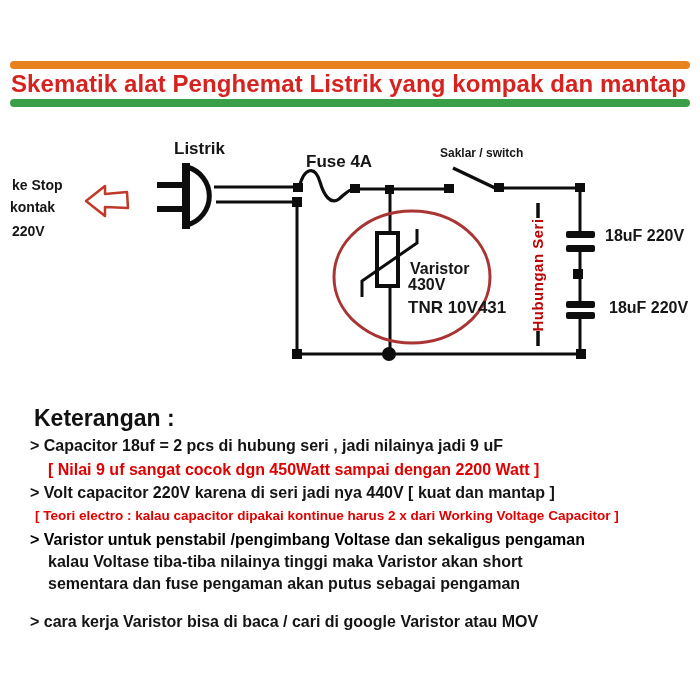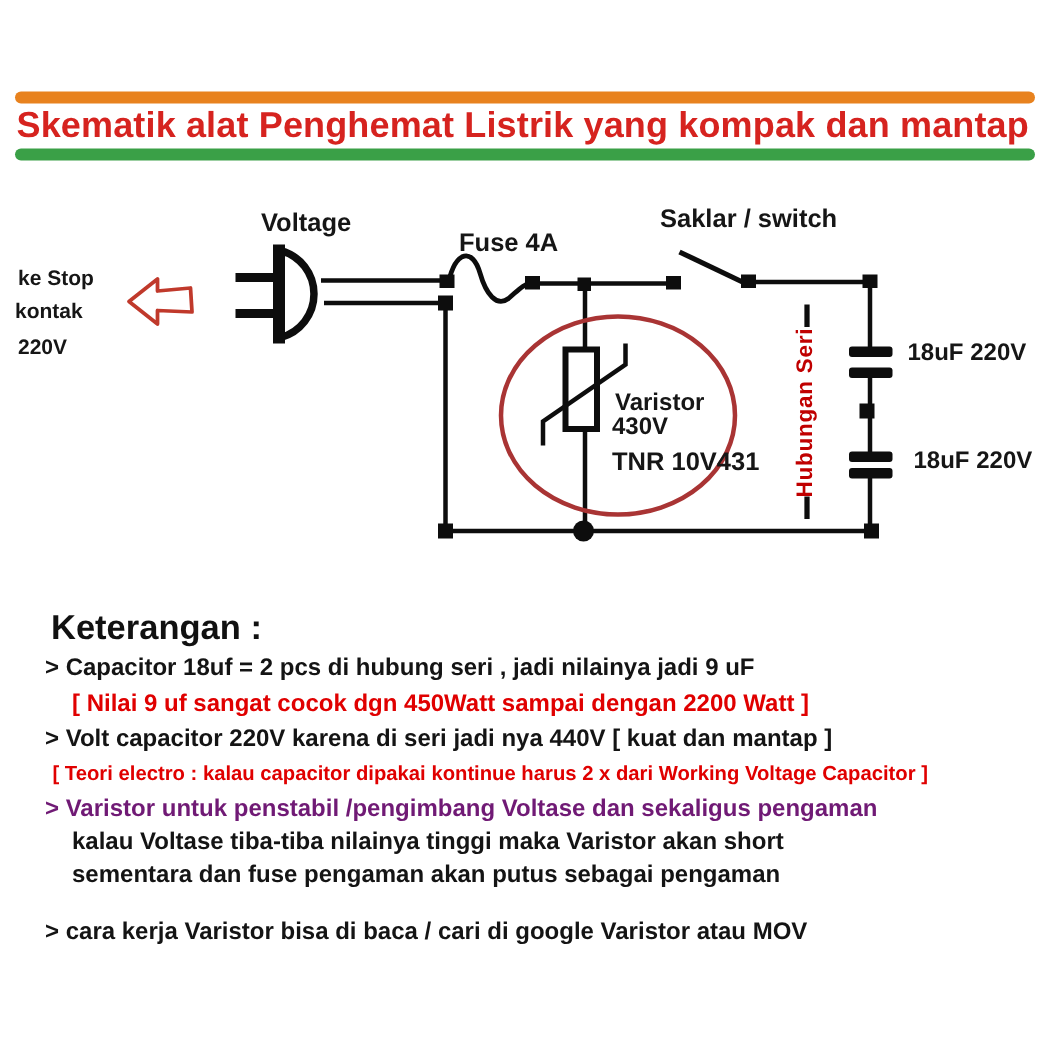--- a/index.html
+++ b/index.html
@@ -102,41 +102,41 @@
     <ellipse cx="412" cy="277" rx="78" ry="66" fill="none" stroke="#a93434" stroke-width="3"></ellipse>
 
     <polygon points="86,201 105,186 105,194 127,192 128,208 105,207 105,216" fill="#ffffff" stroke="#c0392b" stroke-width="2.5" stroke-linejoin="round"></polygon>
 
     <g stroke="#0d0d0d" stroke-width="3.5">
       <line x1="538" y1="203" x2="538" y2="218"></line>
       <line x1="538" y1="331" x2="538" y2="346"></line>
     </g>
   </svg>
 
-  <div class="clabel" style="left:174px;top:139px;font-size:17px;">Voltage</div>
+  <div class="clabel" style="left:174px;top:139px;font-size:17px;">Listrik</div>
   <div class="clabel" style="left:306px;top:152px;font-size:17px;">Fuse 4A</div>
-  <div class="clabel" style="left:440px;top:136px;font-size:17px;">Saklar / switch</div>
+  <div class="clabel" style="left:440px;top:146px;font-size:12px;">Saklar / switch</div>
 
   <div class="clabel src" style="left:12px;top:174px;">ke Stop</div>
   <div class="clabel src" style="left:10px;top:196px;">kontak</div>
   <div class="clabel src" style="left:12px;top:220px;">220V</div>
 
   <div class="clabel" style="left:410px;top:260px;font-size:16px;">Varistor</div>
   <div class="clabel" style="left:408px;top:276px;font-size:16px;">430V</div>
   <div class="clabel" style="left:408px;top:298px;font-size:17px;">TNR 10V431</div>
 
   <div id="series-label" style="color:#c00000;">Hubungan Seri</div>
 
   <div class="clabel" style="left:605px;top:227px;font-size:16px;">18uF 220V</div>
   <div class="clabel" style="left:609px;top:299px;font-size:16px;">18uF 220V</div>
 
   <div id="notes-heading">Keterangan :</div>
 
   <div class="note n-black" style="left:30px;top:437px;color:#141414;text-align:center;">&gt; Capacitor 18uf = 2 pcs di hubung seri , jadi nilainya jadi 9 uF</div>
   <div class="note n-red" style="left:48px;top:461px;color:#e00000;">[ Nilai 9 uf sangat cocok dgn 450Watt sampai dengan 2200 Watt ]</div>
   <div class="note n-black" style="left:30px;top:484px;color:#141414;">&gt; Volt capacitor 220V karena di seri  jadi nya 440V [ kuat dan mantap ]</div>
   <div class="note n-red-small" style="left:35px;top:508px;color:#e00000;">[ Teori electro : kalau capacitor dipakai kontinue harus 2 x dari Working Voltage Capacitor ]</div>
-  <div class="note n-black" style="left:30px;top:531px;color:#701a75;">&gt; Varistor untuk penstabil /pengimbang Voltase dan sekaligus pengaman</div>
+  <div class="note n-black" style="left:30px;top:531px;color:#000000;">&gt; Varistor untuk penstabil /pengimbang Voltase dan sekaligus pengaman</div>
   <div class="note n-black" style="left:48px;top:553px;color:#141414;">kalau Voltase tiba-tiba nilainya tinggi maka Varistor akan short</div>
   <div class="note n-black" style="left:48px;top:575px;color:#141414;">sementara dan fuse pengaman akan putus sebagai pengaman</div>
   <div class="note n-black" style="left:30px;top:613px;color:#141414;">&gt; cara kerja Varistor bisa di baca / cari di google Varistor atau MOV</div>
 
 </div>
 
 </body></html>

